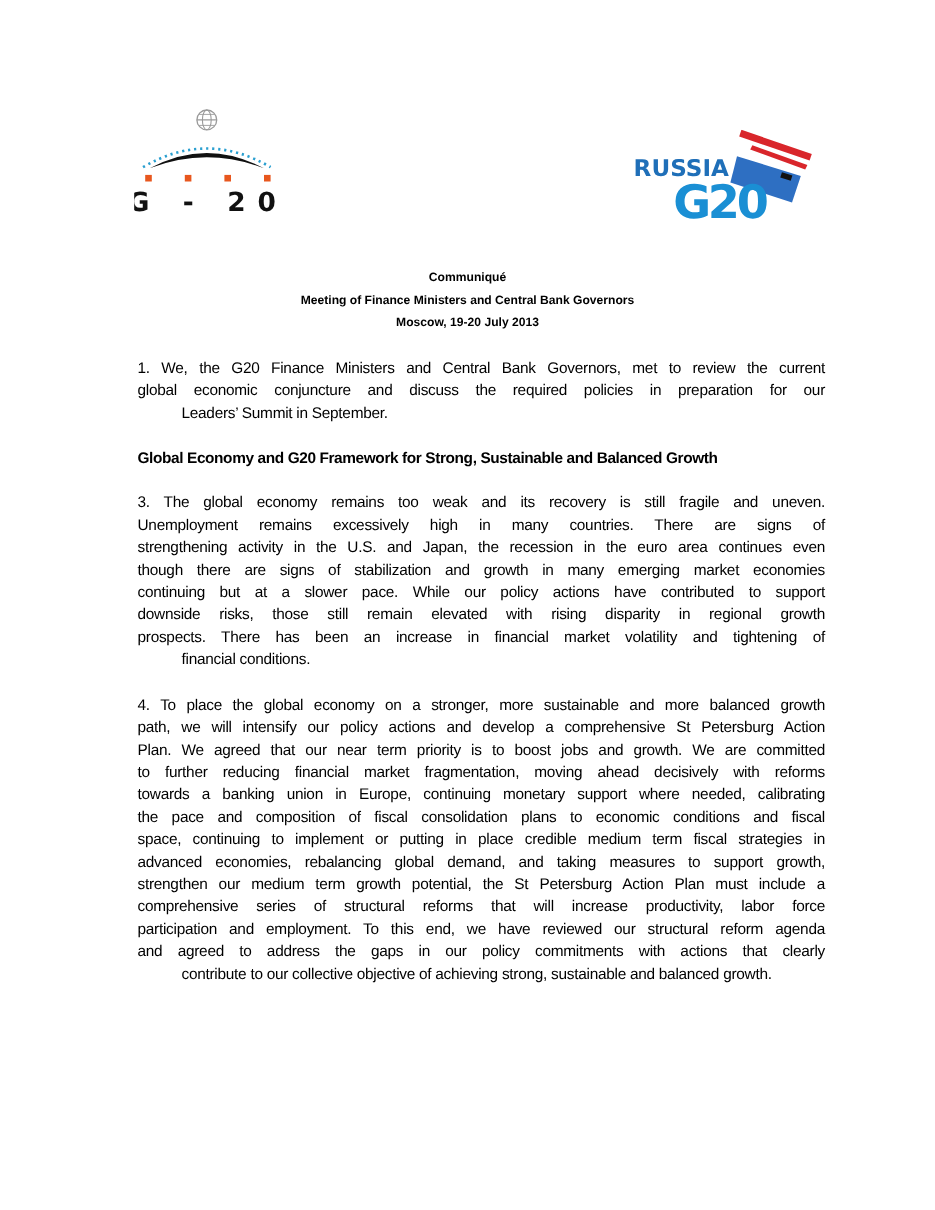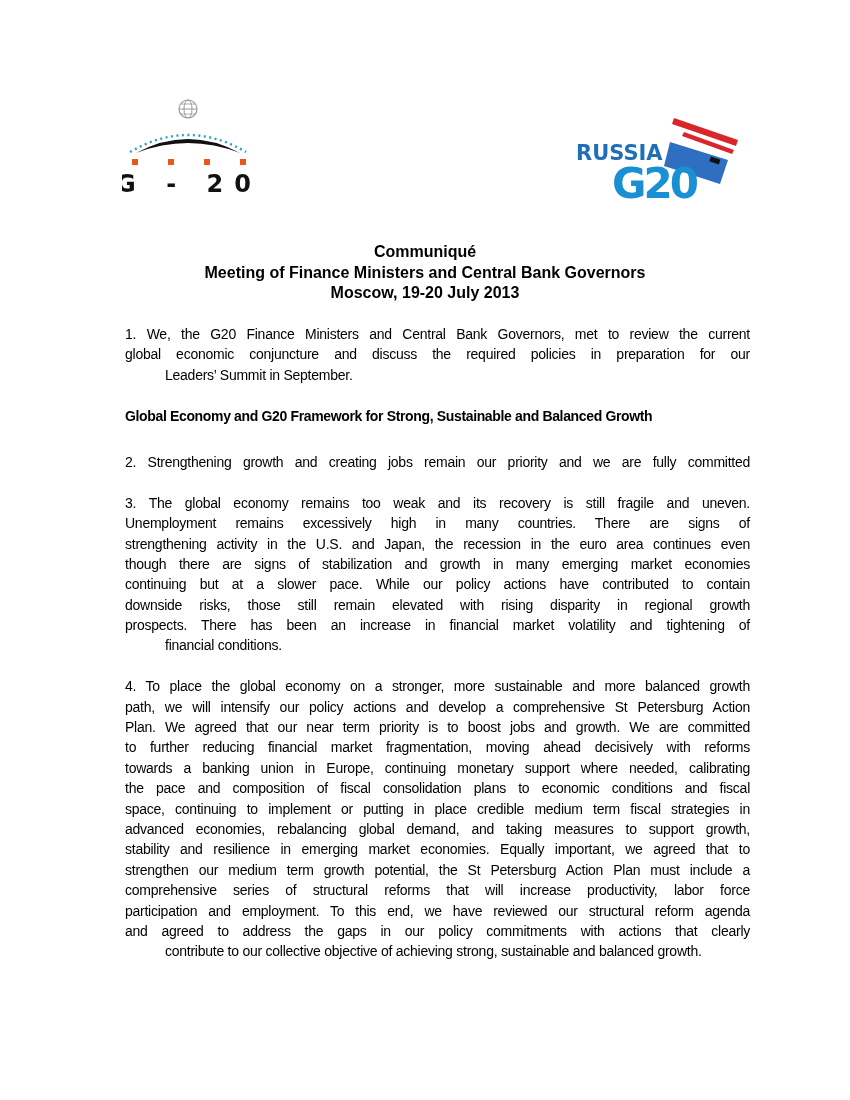--- a/index.html
+++ b/index.html
@@ -1,27 +1,27 @@
 <!DOCTYPE html>
 <html><head>
 <meta charset="utf-8">
 <style>
   html, body { margin: 0; padding: 0; background: #ffffff; }
   body { width: 850px; height: 1100px; position: relative; overflow: hidden;
          font-family: "Liberation Sans", sans-serif; color: #000; }
   .logo-g20 { position: absolute; left: 122px; top: 95px; width: 135px; height: 100px; }
   .logo-russia { position: absolute; left: 574px; top: 118px; width: 172px; height: 85px; }
   .title-block { position: absolute; left: 0; top: 242px; width: 850px; text-align: center;
-                 font-weight: bold; font-size: 16px; line-height: 20.5px; }
+                 font-weight: bold; font-size: 11px; line-height: 20.5px; }
   .body { position: absolute; left: 125px; top: 324px; width: 625px;
           font-size: 14px; line-height: 20.4px; letter-spacing: -0.25px; }
   .para { margin: 0 0 20.4px 0; }
   .line { display: block; text-align: justify; text-align-last: justify; white-space: nowrap; height: 20.4px; }
   .line.last { text-align-last: left; margin-left: 40px; }
-  .heading { font-weight: bold; margin: 0 0 26px 0; letter-spacing: -0.35px; }
+  .heading { font-weight: bold; margin: 0 0 16px 0; letter-spacing: -0.35px; }
 </style>
 </head>
 <body>
 
 <div class="logo-g20">
   <svg width="135" height="100" viewBox="0 0 135 100">
     <circle cx="66" cy="14" r="9" fill="none" stroke="#9a9a9a" stroke-width="1.2"></circle>
     <ellipse cx="66" cy="14" rx="4" ry="9" fill="none" stroke="#9a9a9a" stroke-width="1"></ellipse>
     <line x1="57" y1="14" x2="75" y2="14" stroke="#9a9a9a" stroke-width="1"></line>
     <line x1="59" y1="9" x2="73" y2="9" stroke="#9a9a9a" stroke-width="0.8"></line>
@@ -56,43 +56,41 @@
 <div class="body">
   <div class="para">
     <span class="line">1. We, the G20 Finance Ministers and Central Bank Governors, met to review the current</span>
     <span class="line">global economic conjuncture and discuss the required policies in preparation for our</span>
     <span class="line last">Leaders’ Summit in September.</span>
   </div>
 
   <div class="heading">Global Economy and G20 Framework for Strong, Sustainable and Balanced Growth</div>
 
   <div class="para">
-    <span class="line">2. Strengthening growth and creating jobs remain our priority and we are fully committed</span>
   </div>
 
   <div class="para">
     <span class="line">3. The global economy remains too weak and its recovery is still fragile and uneven.</span>
     <span class="line">Unemployment remains excessively high in many countries. There are signs of</span>
     <span class="line">strengthening activity in the U.S. and Japan, the recession in the euro area continues even</span>
     <span class="line">though there are signs of stabilization and growth in many emerging market economies</span>
-    <span class="line">continuing but at a slower pace. While our policy actions have contributed to contain</span>
+    <span class="line">continuing but at a slower pace. While our policy actions have contributed to support</span>
     <span class="line">downside risks, those still remain elevated with rising disparity in regional growth</span>
     <span class="line">prospects. There has been an increase in financial market volatility and tightening of</span>
     <span class="line last">financial conditions.</span>
   </div>
 
   <div class="para">
     <span class="line">4. To place the global economy on a stronger, more sustainable and more balanced growth</span>
     <span class="line">path, we will intensify our policy actions and develop a comprehensive St Petersburg Action</span>
     <span class="line">Plan. We agreed that our near term priority is to boost jobs and growth. We are committed</span>
     <span class="line">to further reducing financial market fragmentation, moving ahead decisively with reforms</span>
     <span class="line">towards a banking union in Europe, continuing monetary support where needed, calibrating</span>
     <span class="line">the pace and composition of fiscal consolidation plans to economic conditions and fiscal</span>
     <span class="line">space, continuing to implement or putting in place credible medium term fiscal strategies in</span>
     <span class="line">advanced economies, rebalancing global demand, and taking measures to support growth,</span>
-    <span class="line">stability and resilience in emerging market economies. Equally important, we agreed that to</span>
     <span class="line">strengthen our medium term growth potential, the St Petersburg Action Plan must include a</span>
     <span class="line">comprehensive series of structural reforms that will increase productivity, labor force</span>
     <span class="line">participation and employment. To this end, we have reviewed our structural reform agenda</span>
     <span class="line">and agreed to address the gaps in our policy commitments with actions that clearly</span>
     <span class="line last">contribute to our collective objective of achieving strong, sustainable and balanced growth.</span>
   </div>
 </div>
 
 </body></html>

